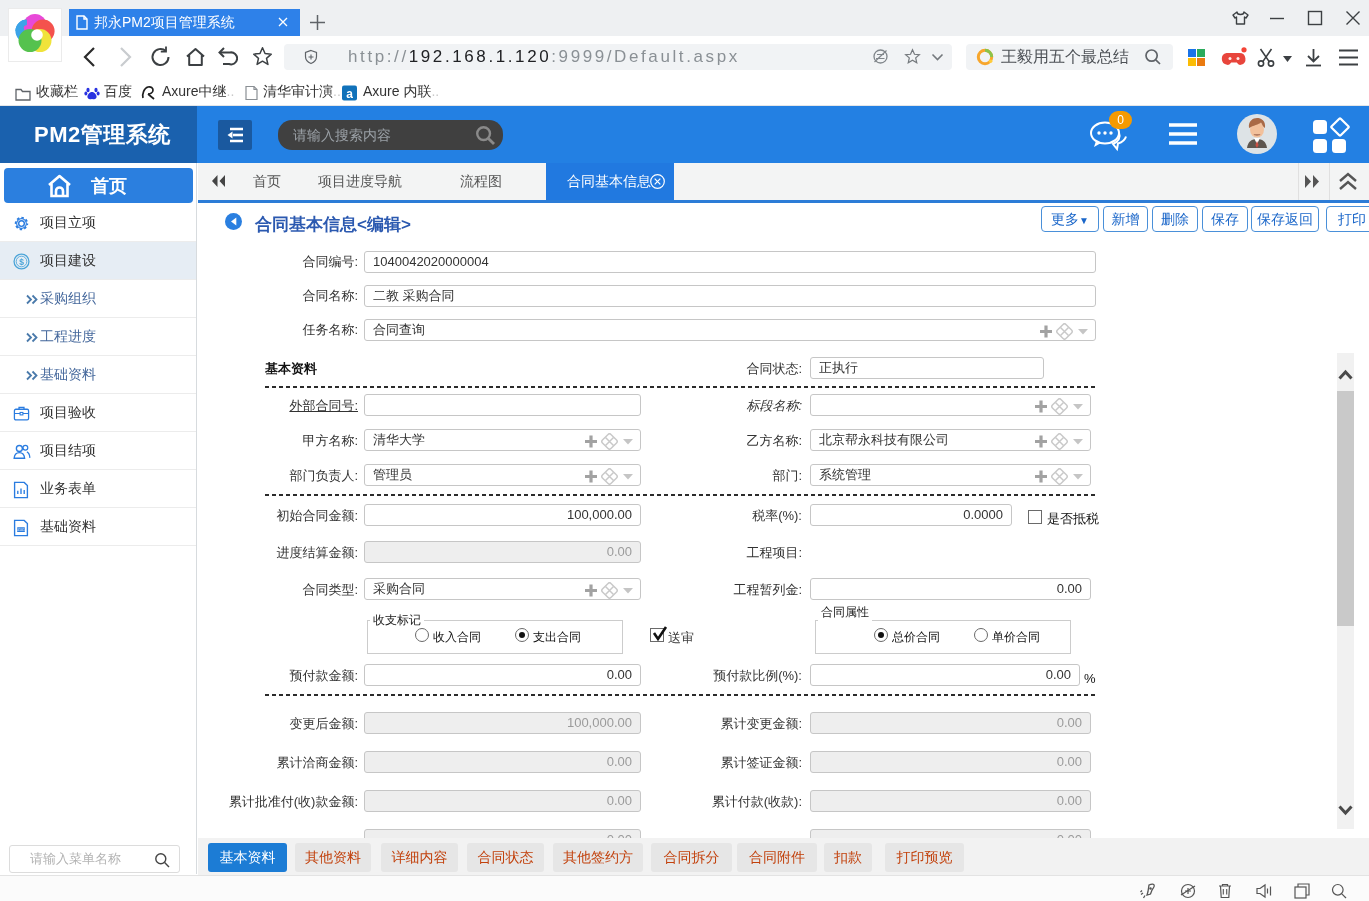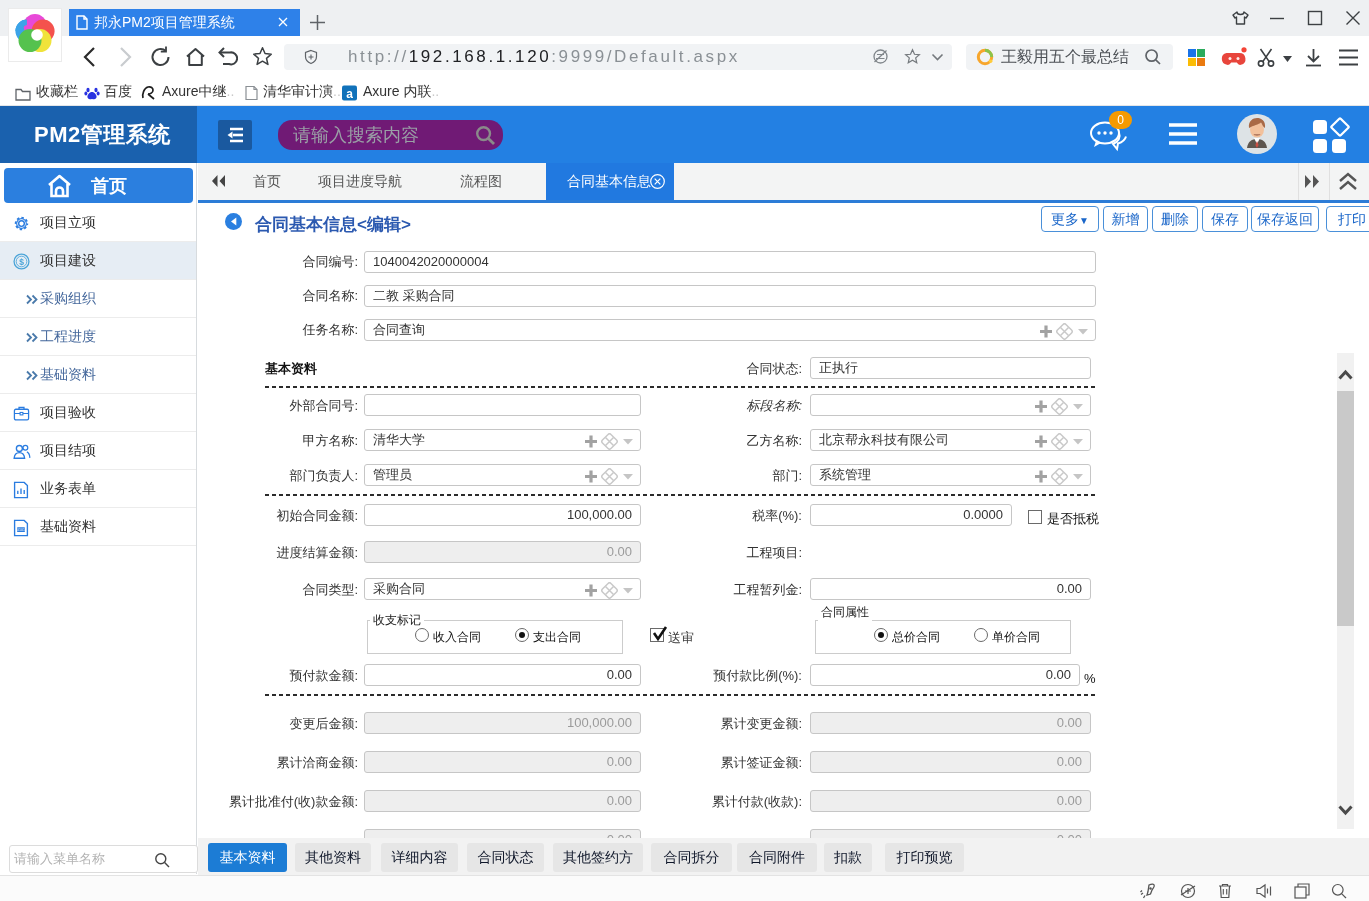--- a/index.html
+++ b/index.html
@@ -14,30 +14,30 @@
 #toolbar { left:0; top:36px; width:1369px; height:40px; background:#fff; }
 #bookbar { left:0; top:76px; width:1369px; height:30px; background:#fff; border-bottom:1px solid #e4e6e8; font-size:14px; color:#333; }
 .bkit { position:absolute; top:5px; height:20px; line-height:20px; }
 #addr { left:284px; top:44px; width:668px; height:26px; background:#f1f3f5; border-radius:4px; font-size:17px; color:#8a9095; line-height:26px; letter-spacing:2.6px; }
 #sbox { left:966px; top:44px; width:207px; height:26px; background:#f1f3f5; border-radius:4px; font-size:16px; color:#4d5156; line-height:26px; }
 
 
 #hdr { left:0; top:106px; width:1369px; height:57px; background:#2380e3; }
 #hdrL { left:0; top:106px; width:197px; height:57px; background:#1a61ae; color:#fff; font-size:22px; font-weight:bold; line-height:57px; padding-left:34px; letter-spacing:0.5px; }
 #tgl { left:218px; top:120px; width:34px; height:30px; background:#1a599f; border-radius:2px; }
-#hsearch { left:278px; top:120px; width:225px; height:30px; background:#701a75; border-radius:14px; font-size:18px; color:#9aa0a6; line-height:30px; padding-left:15px; }
+#hsearch { left:278px; top:120px; width:225px; height:30px; background:#404040; border-radius:14px; font-size:14px; color:#9aa0a6; line-height:30px; padding-left:15px; }
 
 
 #side { left:0; top:163px; width:197px; height:711px; background:#fff; border-right:1px solid #d7dbde; }
 #homebtn { left:4px; top:168px; width:189px; height:35px; background:#2b7fdf; border-radius:4px; color:#fff; font-weight:bold; font-size:18px; }
 .mi { position:absolute; left:0; width:196px; height:38px; border-bottom:1px solid #ececec; font-size:14px; color:#333; line-height:37px; }
 .mi .t { position:absolute; left:40px; top:0; }
 .mi svg { position:absolute; left:13px; top:11px; }
 .sub { color:#45689c; }
-#msearch { left:9px; top:845px; width:189px; height:28px; border:1px solid #dcdcdc; border-radius:3px; background:#fff; font-size:13px; color:#b3b3b3; line-height:26px; padding-left:4px; }
+#msearch { left:9px; top:845px; width:171px; height:28px; border:1px solid #dcdcdc; border-radius:3px; background:#fff; font-size:13px; color:#b3b3b3; line-height:26px; padding-left:20px; }
 
 
 #ctabs { left:198px; top:163px; width:1171px; height:37px; background:#f3f4f4; }
 #cblue { left:198px; top:200px; width:1171px; height:3px; background:#2c7cd7; }
 .ctab { position:absolute; top:0; height:37px; line-height:37px; font-size:14px; color:#555; }
 #acttab { position:absolute; left:348px; top:0; width:128px; height:37px; background:#2179e0; color:#fff; font-size:14px; line-height:37px; text-align:left; padding-left:21px; }
 
 
 #title { left:255px; top:213px; font-size:17px; font-weight:bold; color:#2b59b0; }
 .tbtn { position:absolute; top:206px; height:26px; border:1px solid #4a90d9; border-radius:4px; background:#fff; color:#1a66c9; font-size:14px; line-height:24px; text-align:center; }
@@ -51,21 +51,21 @@
 .icns { position:absolute; top:3px; right:6px; }
 .fs { position:absolute; border:1px solid #ccc; background:#fff; }
 .leg { position:absolute; background:#fff; font-size:12px; color:#222; padding:0 3px; }
 .rad { position:absolute; width:14px; height:14px; border:1px solid #6a6a6a; border-radius:50%; background:#fff; }
 .rad.on::after { content:""; position:absolute; left:3px; top:3px; width:6px; height:6px; border-radius:50%; background:#111; }
 .rlb { position:absolute; font-size:12px; color:#111; }
 .cb { position:absolute; width:14px; height:14px; border:1px solid #6a6a6a; background:#fff; }
 
 
 #bstrip { left:198px; top:838px; width:1171px; height:37px; background:#f2f2f2; z-index:3; }
-.btab { position:absolute; top:843px; height:29px; border-radius:3px; background:#e6e6e6; color:#0f172a; font-size:14px; line-height:29px; text-align:center; z-index:4; }
+.btab { position:absolute; top:843px; height:29px; border-radius:3px; background:#e6e6e6; color:#c2410c; font-size:14px; line-height:29px; text-align:center; z-index:4; }
 .btab.on { background:#1c7cd5; color:#fff; }
 #statusbar { left:0; top:875px; width:1369px; height:26px; background:#fbfbfb; border-top:1px solid #e3e3e3; z-index:5; }
 
 
 #sbtrack { left:1337px; top:353px; width:17px; height:476px; background:#f1f1f1; z-index:2; }
 #sbthumb { left:1337px; top:391px; width:17px; height:235px; background:#c9c9c9; z-index:2; }
 </style>
 </head>
 <body>
 <div id="stage">
@@ -395,24 +395,24 @@
         <g transform="translate(25.5,8.5)">
           <rect x="-6" y="-6" width="12" height="12" rx="2" fill="none" stroke="#c9c9c9" stroke-width="1.5" transform="rotate(45)"></rect>
           <path d="M-4 -4L4 4M4 -4L-4 4" stroke="#c9c9c9" stroke-width="1.5"></path>
         </g>
         <path d="M39 6h10l-5 5.5z" fill="#c5c5c5"></path>
       </svg>
   </div>
 
   <div class="abs" style="left:265px;top:360px;font-size:13px;font-weight:bold;color:#111;">基本资料</div>
   <div class="lb" style="left:592px;top:361px;">合同状态:</div>
-  <div class="ip" style="left:810px;top:357px;width:281px;">正执行</div>
+  <div class="ip" style="left:810px;top:357px;width:234px;">正执行</div>
   <div class="dash" style="left:265px;top:386px;width:831px;"></div>
 
-  <div class="lb" style="left:148px;top:398px;">外部合同号:</div>
+  <div class="lb" style="left:148px;top:398px;text-decoration:underline;">外部合同号:</div>
   <div class="ip" style="left:364px;top:394px;width:277px;"></div>
   <div class="lb" style="left:592px;top:398px;font-style:italic;">标段名称:</div>
   <div class="ip" style="left:810px;top:394px;width:281px;">
     <svg class="icns" width="50" height="17" viewBox="0 0 50 17">
         <path d="M7 2.5v12M1 8.5h12" stroke="#a2a2a2" stroke-width="3.2"></path>
         <g transform="translate(25.5,8.5)">
           <rect x="-6" y="-6" width="12" height="12" rx="2" fill="none" stroke="#c9c9c9" stroke-width="1.5" transform="rotate(45)"></rect>
           <path d="M-4 -4L4 4M4 -4L-4 4" stroke="#c9c9c9" stroke-width="1.5"></path>
         </g>
         <path d="M39 6h10l-5 5.5z" fill="#c5c5c5"></path>

